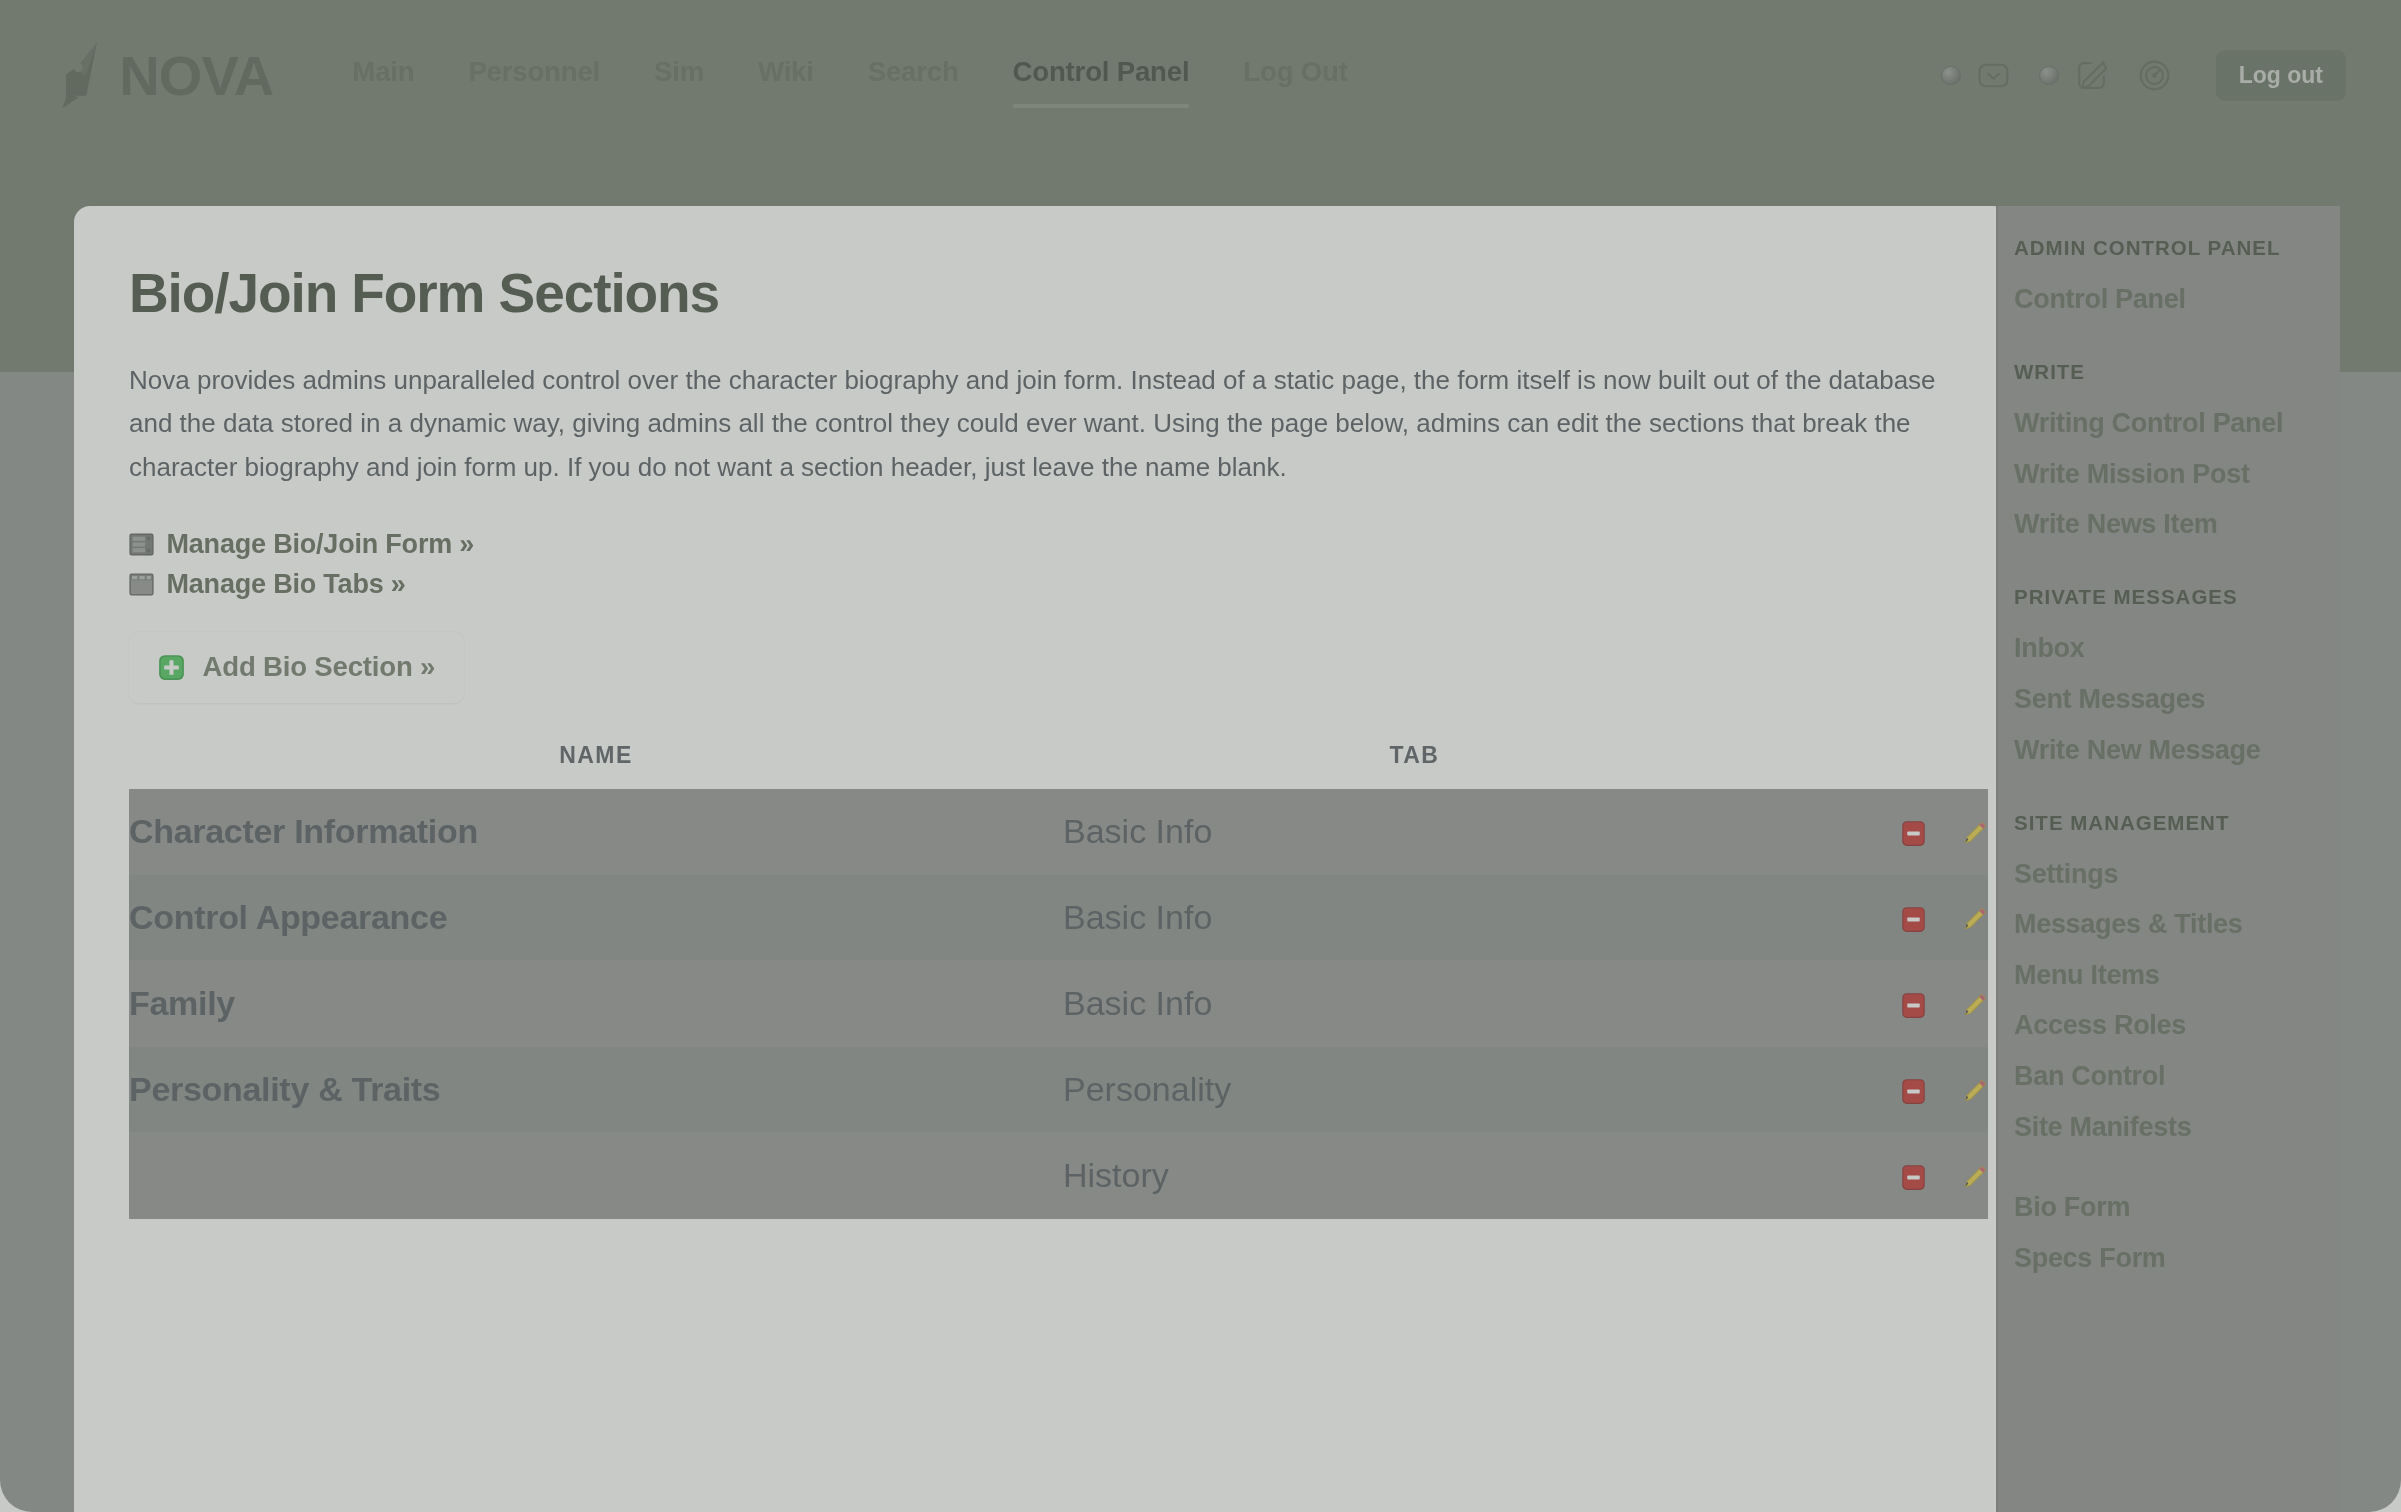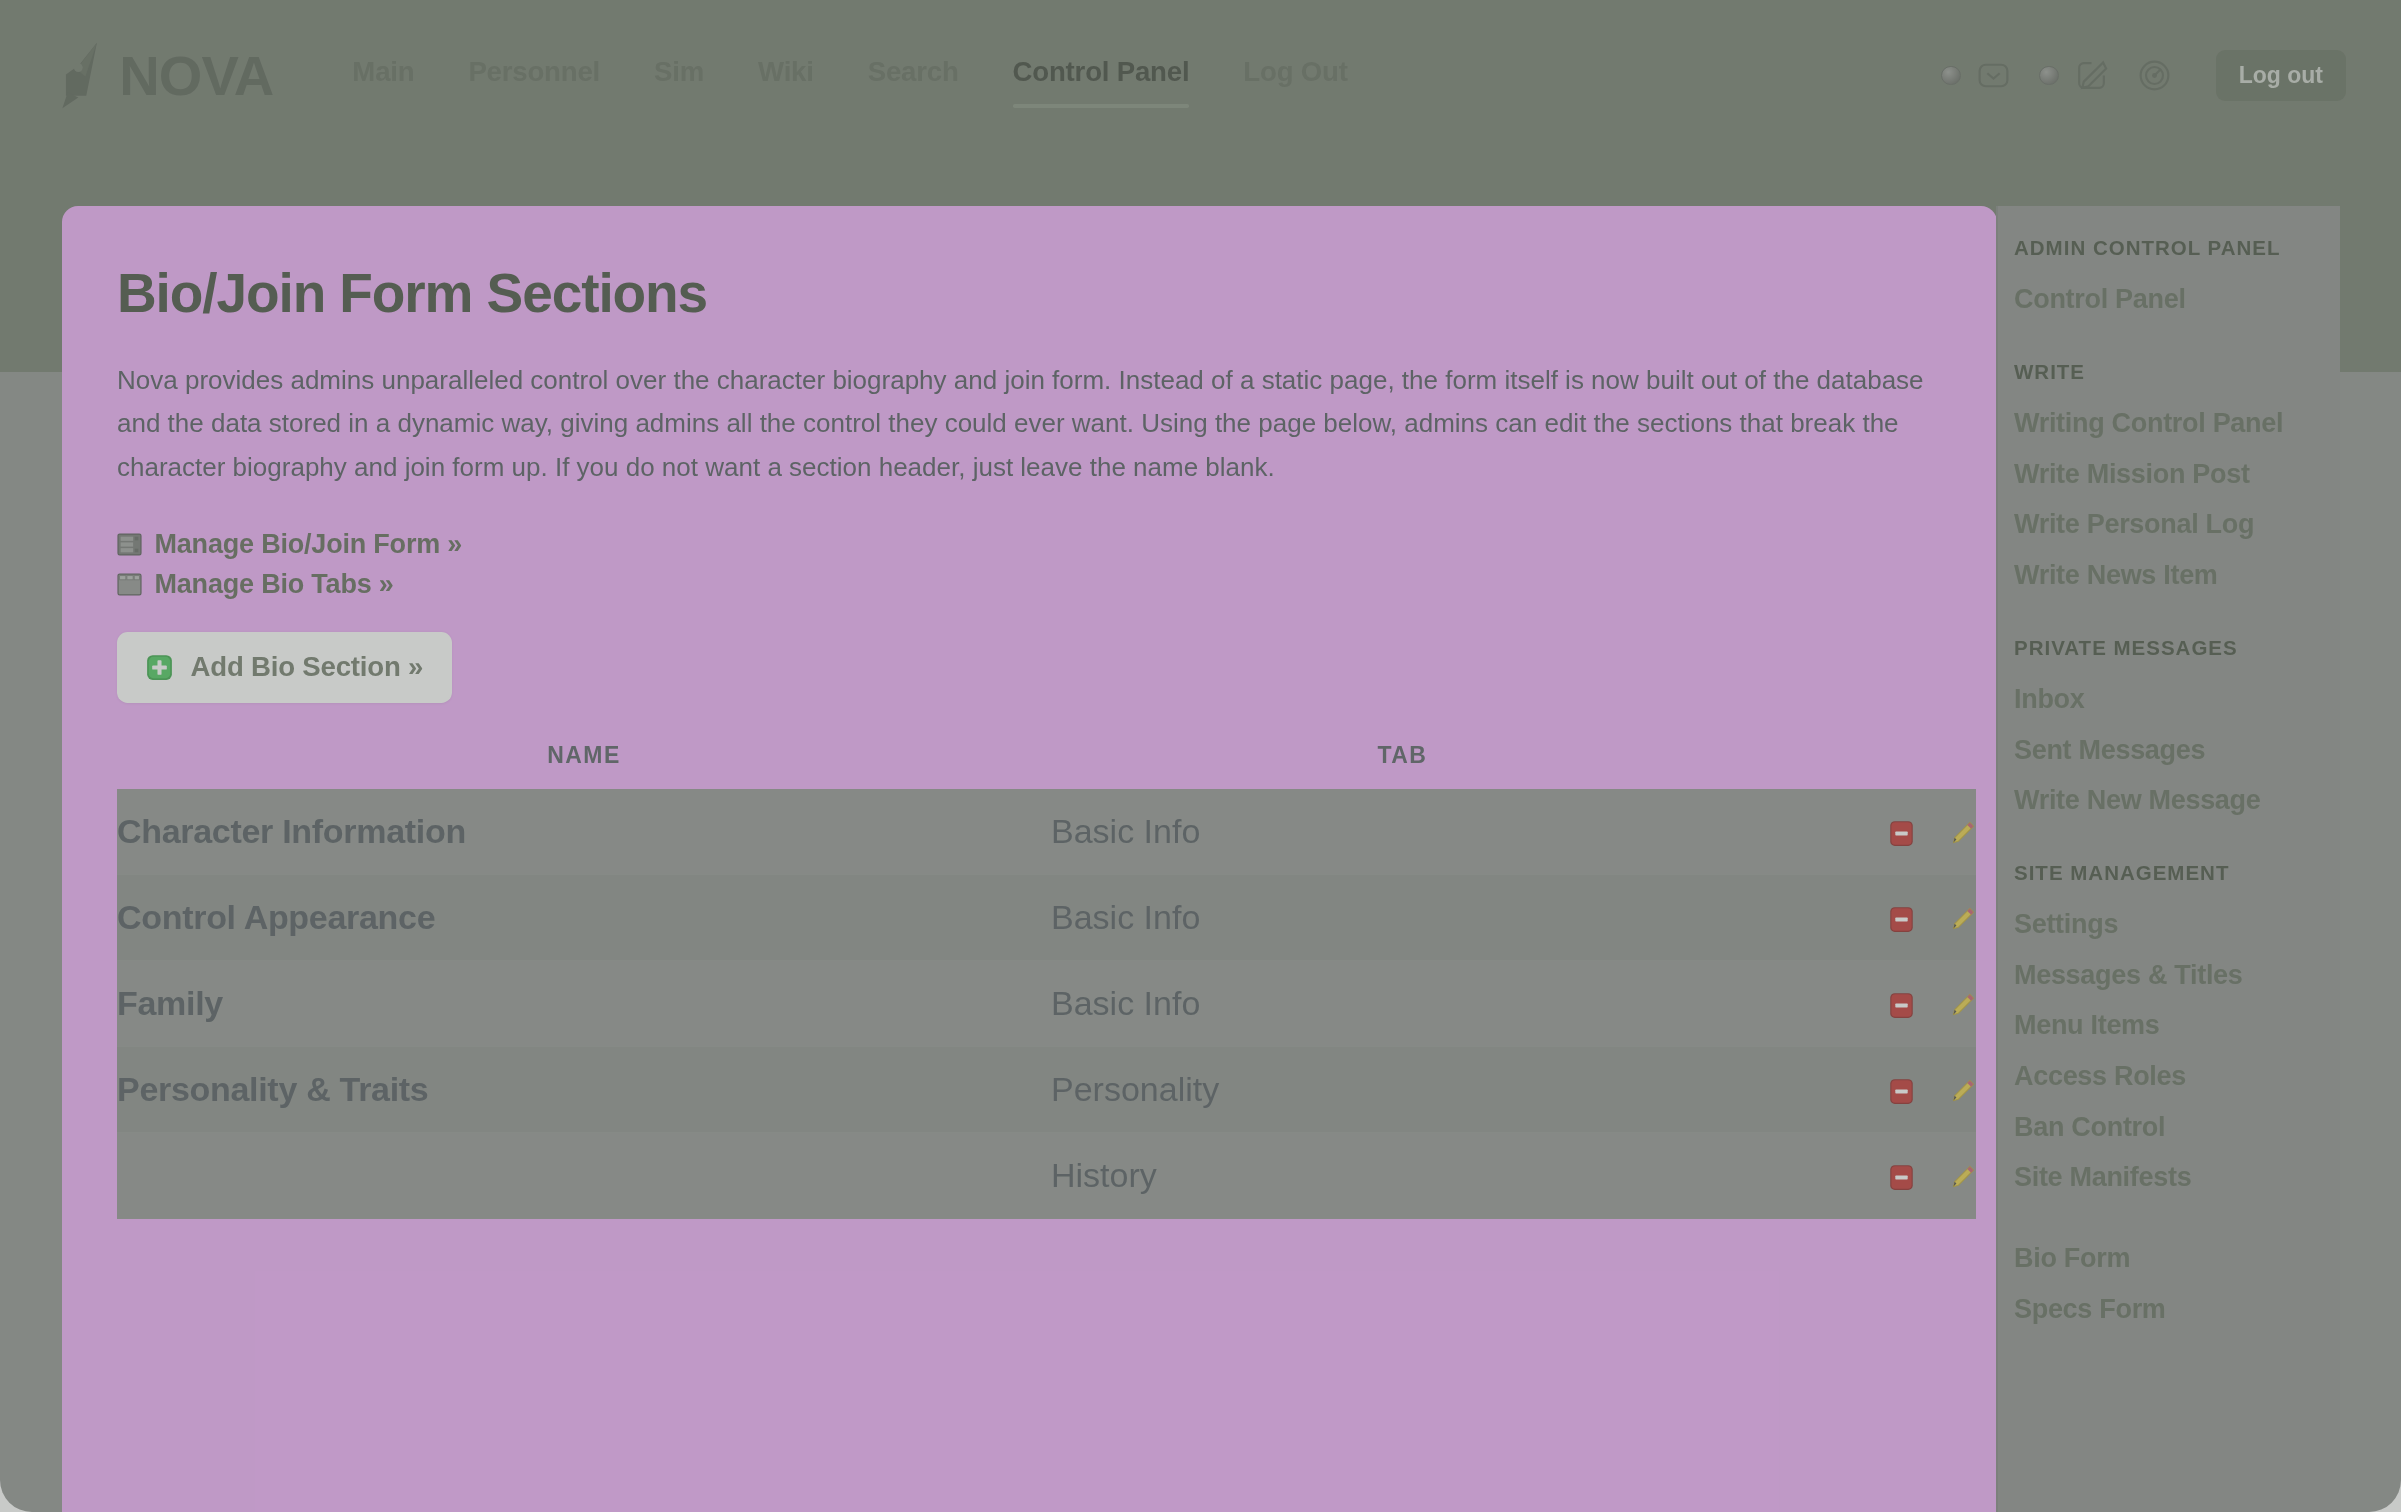--- a/index.html
+++ b/index.html
@@ -117,24 +117,24 @@
     border-radius: 9px;
     padding: 11.6px 23px;
     margin-left: 16px;
     cursor: pointer;
     font-family: "Liberation Sans", sans-serif;
   }
 
   
   #content-card {
     position: absolute;
-    left: 62px; top: 206px;
+    left: 74px; top: 206px;
     width: 1935px;
     min-height: 1307px;
-    background: #f0abfc;
+    background: #ffffff;
     border-radius: 16px 16px 0 0;
     padding: 59px 55px 0 55px;
     z-index: 4;
   }
 
   #page-title {
     font-size: 55px;
     font-weight: 700;
     color: #3a4434;
     letter-spacing: -1.1px;
@@ -511,21 +511,20 @@
 
     <div class="side-group">
       <div class="side-heading">ADMIN CONTROL PANEL</div>
       <a class="side-link">Control Panel</a>
     </div>
 
     <div class="side-group">
       <div class="side-heading">WRITE</div>
       <a class="side-link">Writing Control Panel</a>
       <a class="side-link">Write Mission Post</a>
-      <a class="side-link">Write Personal Log</a>
       <a class="side-link">Write News Item</a>
     </div>
 
     <div class="side-group">
       <div class="side-heading">PRIVATE MESSAGES</div>
       <a class="side-link">Inbox</a>
       <a class="side-link">Sent Messages</a>
       <a class="side-link">Write New Message</a>
     </div>
 

